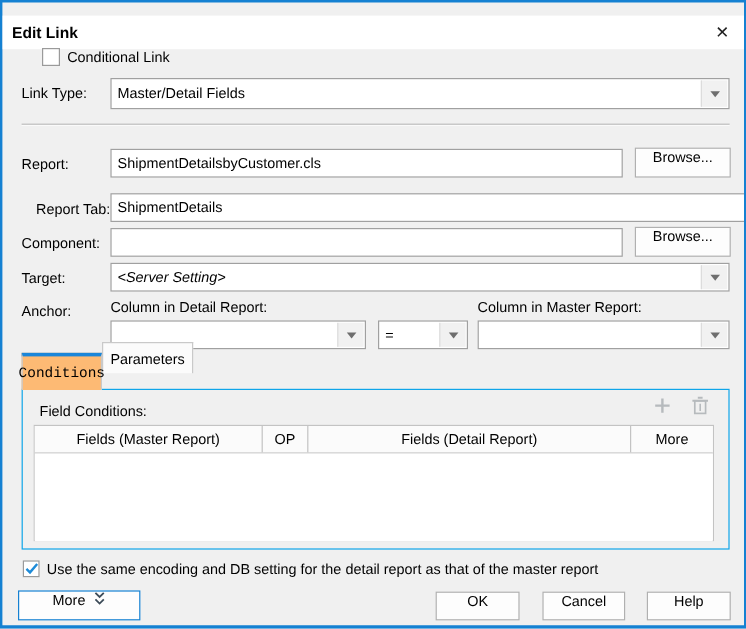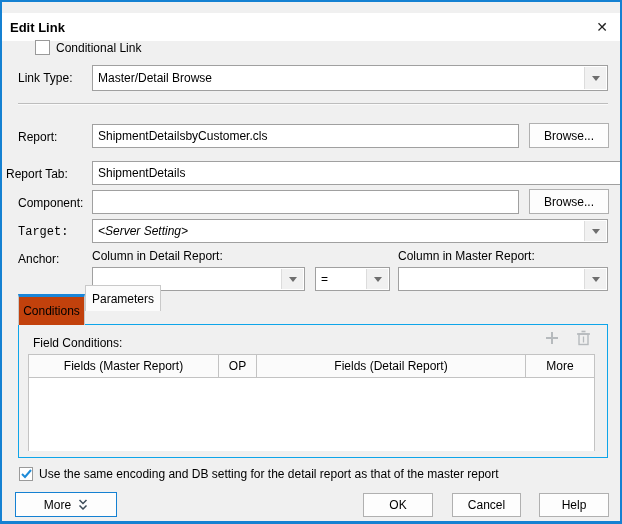--- a/index.html
+++ b/index.html
@@ -23,27 +23,27 @@
   .txt{position:absolute;box-sizing:border-box;background:#fff;border:1px solid var(--ctl-border);
        font-family:inherit;font-size:12px;padding:0 5px;color:#000;outline:none;}
   .combo{position:absolute;box-sizing:border-box;background:#fff;border:1px solid var(--ctl-border);
          display:flex;align-items:center;cursor:default;}
   .combo .val{padding:0 5px;white-space:nowrap;overflow:hidden;}
   .arrowbtn{position:absolute;top:1px;right:1px;bottom:1px;width:21px;background:#f1f1f1;
             display:flex;align-items:center;justify-content:center;border-left:1px solid #dcdcdc;}
   .tri{width:0;height:0;border-left:4px solid transparent;border-right:4px solid transparent;
        border-top:5px solid #6e6e6e;}
   .btn{position:absolute;box-sizing:border-box;background:var(--btn-bg);border:1px solid var(--btn-border);
-       display:flex;align-items:center;justify-content:center;font-size:12px;cursor:pointer;}
+       display:flex;align-items:flex-start;justify-content:center;font-size:12px;cursor:pointer;}
   .cb{position:absolute;box-sizing:border-box;width:15px;height:15px;background:#fff;
       border:1px solid #9a9a9a;display:flex;align-items:center;justify-content:center;}
   .sep{position:absolute;height:1px;background:#bdbdbd;box-shadow:0 1px 0 #fafafa;}
   .tab{position:absolute;box-sizing:border-box;display:flex;align-items:center;justify-content:center;
        cursor:pointer;}
-  .tab.active{background:#c2410c;border:1px solid #c9c9c9;border-bottom:none;border-top:3px solid #1a86d9;z-index:2;}
+  .tab.active{background:#fdba74;border:1px solid #c9c9c9;border-bottom:none;border-top:3px solid #1a86d9;z-index:2;font-family:Liberation Mono, monospace;}
   .tab.inactive{background:#fbfbfb;border:1px solid #c9c9c9;border-bottom:none;}
   .panel{position:absolute;box-sizing:border-box;border:1px solid #0ea5e9;background:var(--content-bg);}
   .tbl{position:absolute;box-sizing:border-box;border:1px solid #c3c3c3;background:#fff;}
   .thead{display:flex;height:23px;box-sizing:border-box;background:#fbfbfb;border-bottom:1px solid #c3c3c3;}
   .th{display:flex;align-items:center;justify-content:center;box-sizing:border-box;
       border-right:1px solid #c3c3c3;white-space:nowrap;}
   .th:last-child{border-right:none;}
   .tbody{background:#fff;height:73px;}
   .iconbtn{position:absolute;width:18px;height:18px;display:flex;align-items:center;justify-content:center;}
   svg{display:block;}
@@ -56,49 +56,49 @@
   <div class="titlebar">
     <div class="title">Edit Link</div>
     <div class="close">✕</div>
   </div>
 
   <div class="cb" style="left:33px;top:38px;"></div>
   <div class="lbl" style="left:54px;top:39px;">Conditional Link</div>
 
   <div class="lbl" style="left:16px;top:69px;">Link Type:</div>
   <div class="combo" style="left:90px;top:63px;width:516px;height:26px;">
-    <span class="val">Master/Detail Browse</span>
+    <span class="val">Master/Detail Fields</span>
     <span class="arrowbtn">
         <span class="tri"></span>
       </span>
   </div>
 
   <div class="sep" style="left:16px;top:101px;width:590px;"></div>
 
   <div class="lbl" style="left:16px;top:128px;">Report:</div>
   <input class="txt" style="left: 90px; top: 122px; width: 427px; height: 24px;" value="ShipmentDetailsbyCustomer.cls">
   <div class="btn" style="left:527px;top:121px;width:80px;height:25px;">
     <span>Browse...</span>
   </div>
 
-  <div class="lbl" style="left:4px;top:165px;">Report Tab:</div>
+  <div class="lbl" style="left:28px;top:165px;">Report Tab:</div>
   <div class="combo" style="left:90px;top:159px;width:590px;height:24px;align-items:center;">
     <span class="val">ShipmentDetails</span>
     <span class="arrowbtn">
         <span class="tri"></span>
       </span>
   </div>
 
   <div class="lbl" style="left:16px;top:194px;">Component:</div>
   <input class="txt" style="left: 90px; top: 188px; width: 427px; height: 24px;" value="">
   <div class="btn" style="left:527px;top:187px;width:80px;height:25px;">
     <span>Browse...</span>
   </div>
 
-  <div class="lbl" style="left:16px;top:223px;font-family:Liberation Mono, monospace;">Target:</div>
+  <div class="lbl" style="left:16px;top:223px;">Target:</div>
   <div class="combo" style="left:90px;top:217px;width:516px;height:24px;font-style:italic;">
     <span class="val">&lt;Server Setting&gt;</span>
     <span class="arrowbtn">
         <span class="tri"></span>
       </span>
   </div>
 
   <div class="lbl" style="left:16px;top:250px;">Anchor:</div>
   <div class="lbl" style="left:90px;top:247px;">Column in Detail Report:</div>
   <div class="lbl" style="left:396px;top:247px;">Column in Master Report:</div>

